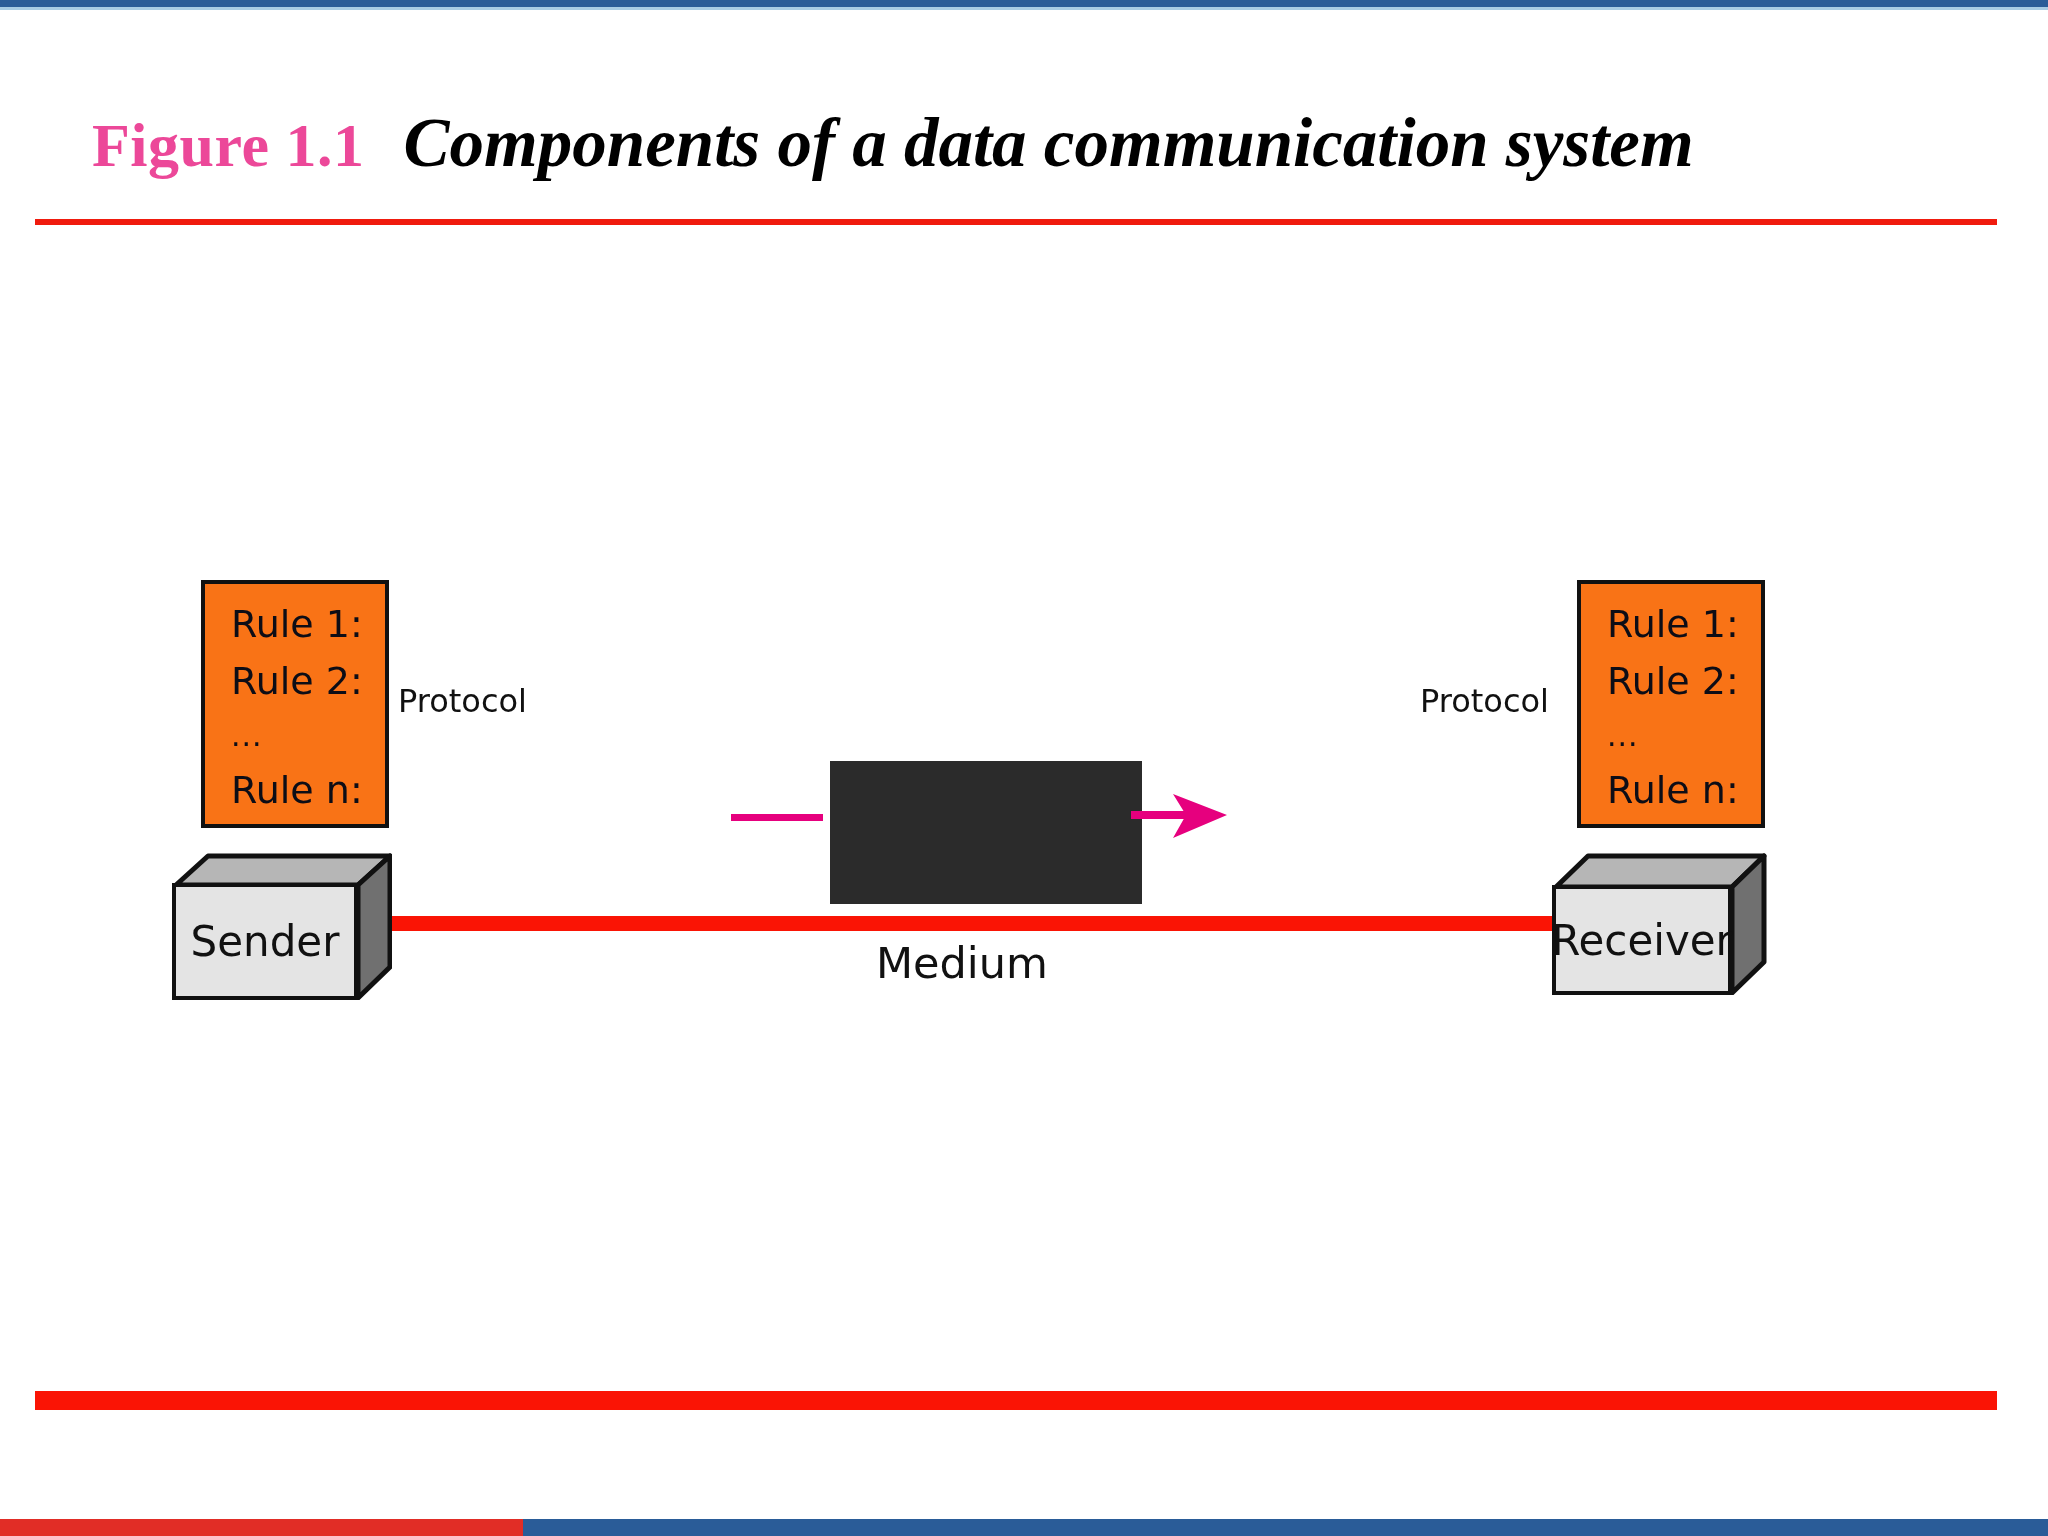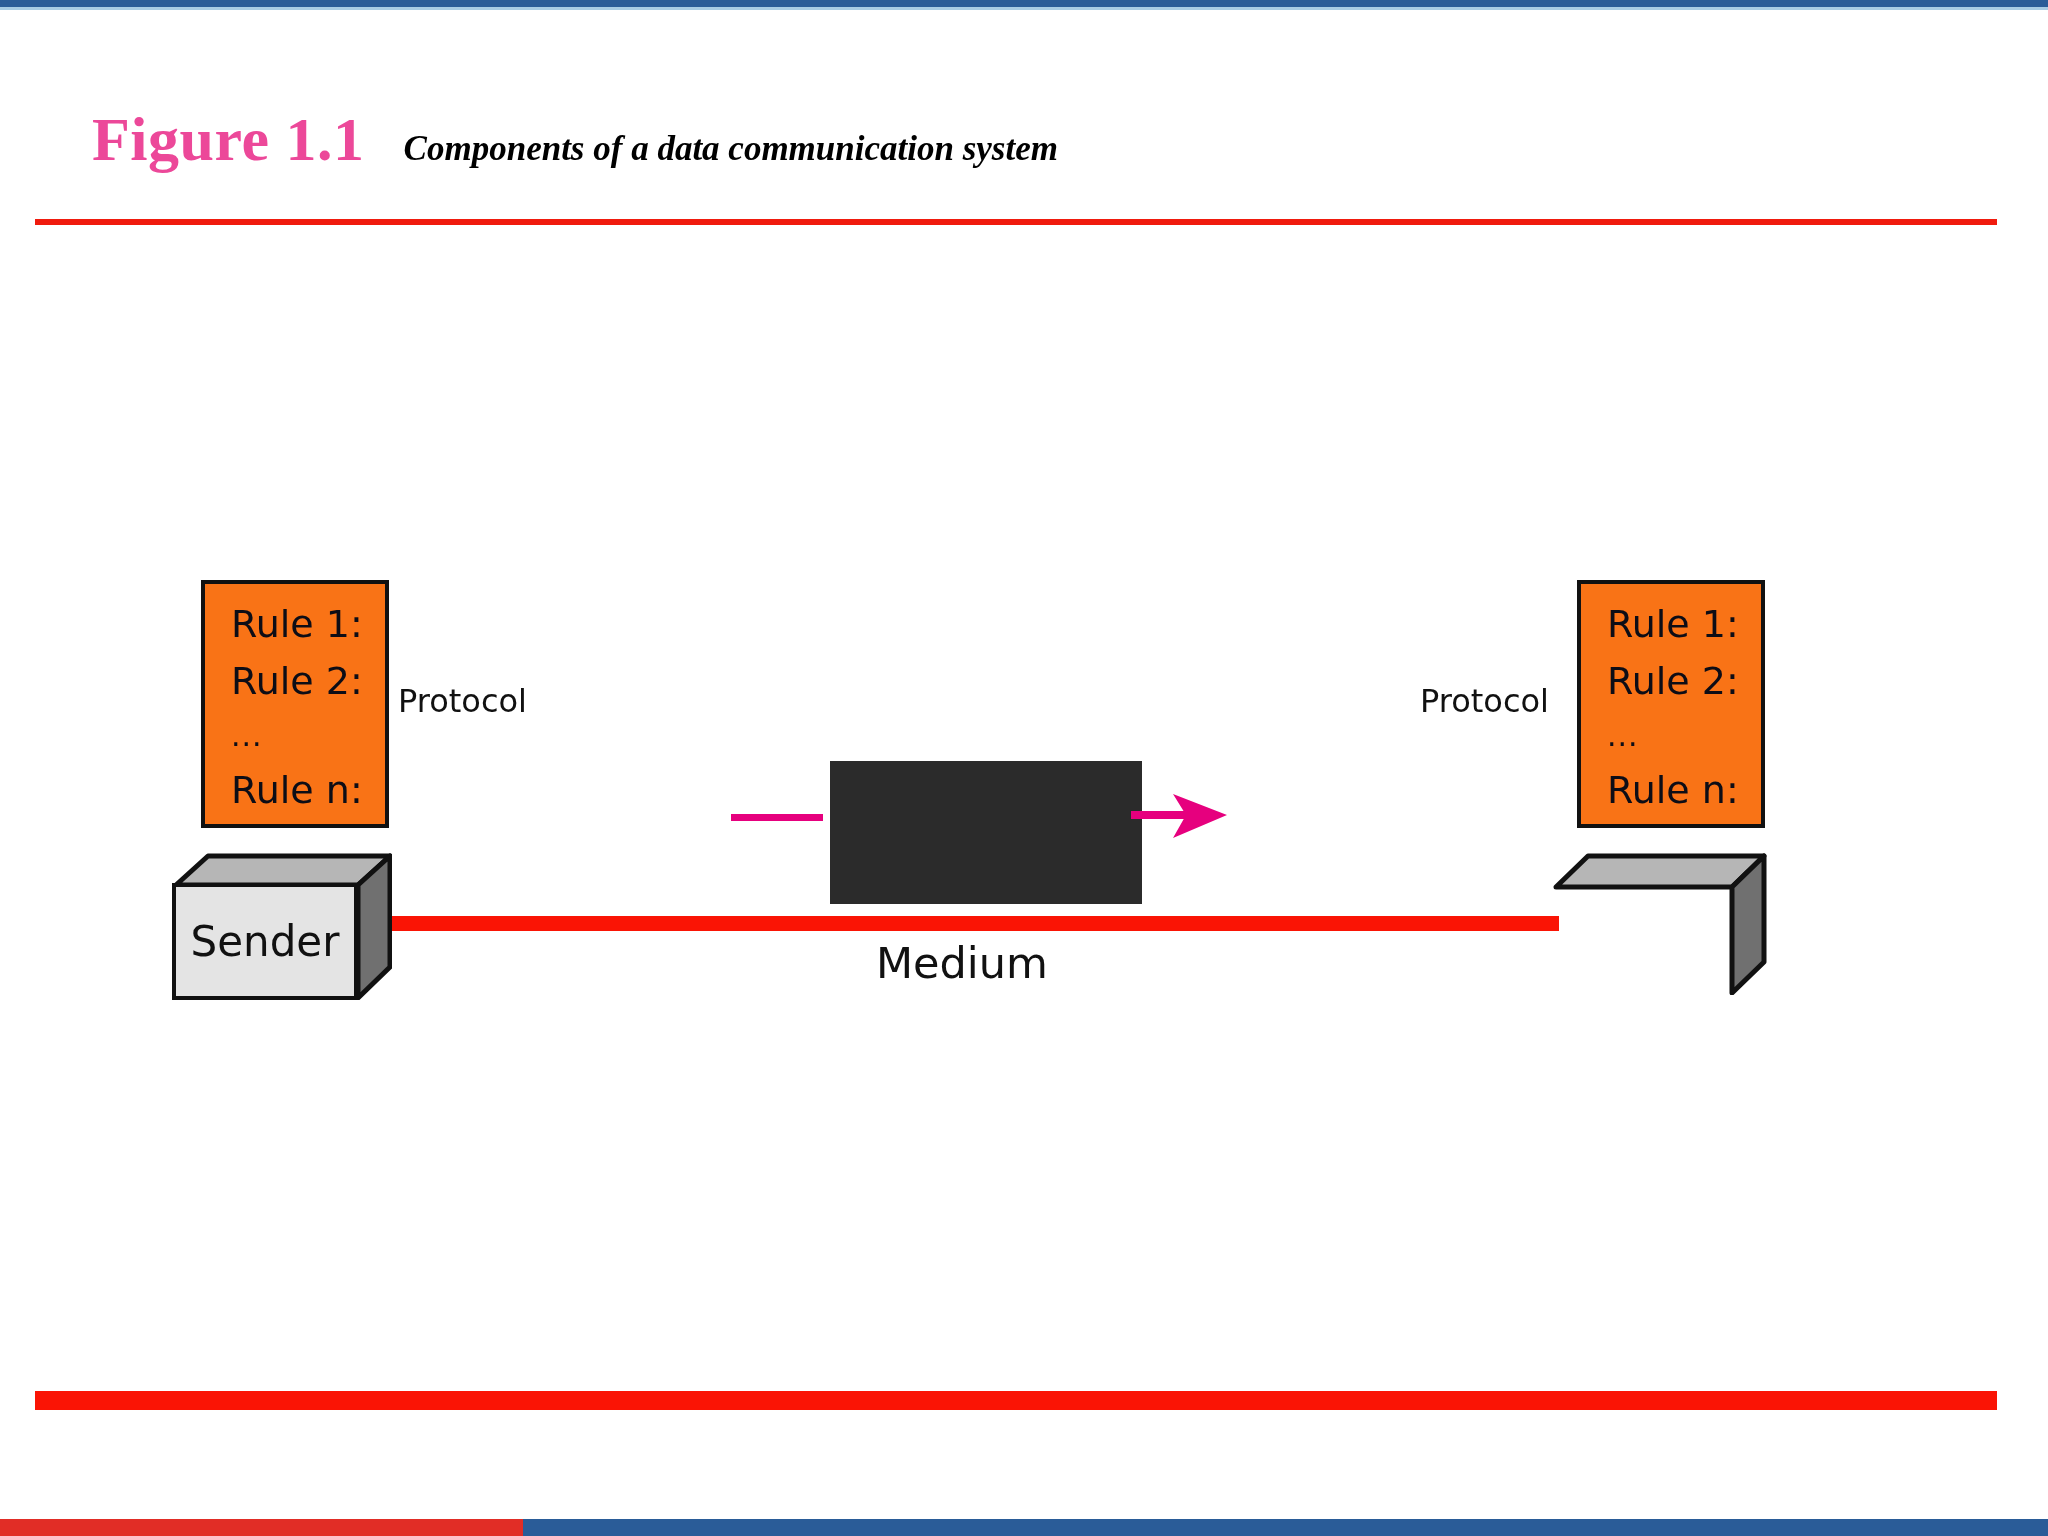--- a/index.html
+++ b/index.html
@@ -54,21 +54,21 @@
     font-family: "Liberation Serif", "DejaVu Serif", serif;
     font-weight: bold;
     font-size: 62px;
     color: #ec4899;
     letter-spacing: 0.5px;
   }
   .fig-caption {
     font-family: "Liberation Serif", "DejaVu Serif", serif;
     font-weight: bold;
     font-style: italic;
-    font-size: 35px;
+    font-size: 69px;
     color: #000000;
     margin-left: 34px;
   }
 
   .rule-thin {
     position: absolute;
     left: 35px;
     top: 219px;
     width: 1962px;
     height: 6px;
@@ -260,20 +260,23 @@
     <div class="front">
       <span class="label">Sender</span>
     </div>
   </div>
 
   <div class="cube receiver">
     <svg width="215" height="143" style="position:absolute;left:0;top:0;">
       <polygon points="4,35 36,4 212,4 180,35" fill="#B6B6B6" stroke="#111111" stroke-width="5" stroke-linejoin="round"></polygon>
       <polygon points="180,35 212,4 212,110 180,141" fill="#707070" stroke="#111111" stroke-width="5" stroke-linejoin="round"></polygon>
     </svg>
+    <div class="front">
+      <span class="label">Receiver</span>
+    </div>
   </div>
 
   <div class="pink-line-in"></div>
   <div class="msg-shadow"></div>
   <svg class="pink-arrow" viewBox="0 0 96 62">
     <rect x="0" y="25" width="55" height="8" fill="#E6007E"></rect>
     <path d="M 42 8 L 96 29 L 42 52 L 55 29 Z" fill="#E6007E"></path>
   </svg>
 
 </div>

